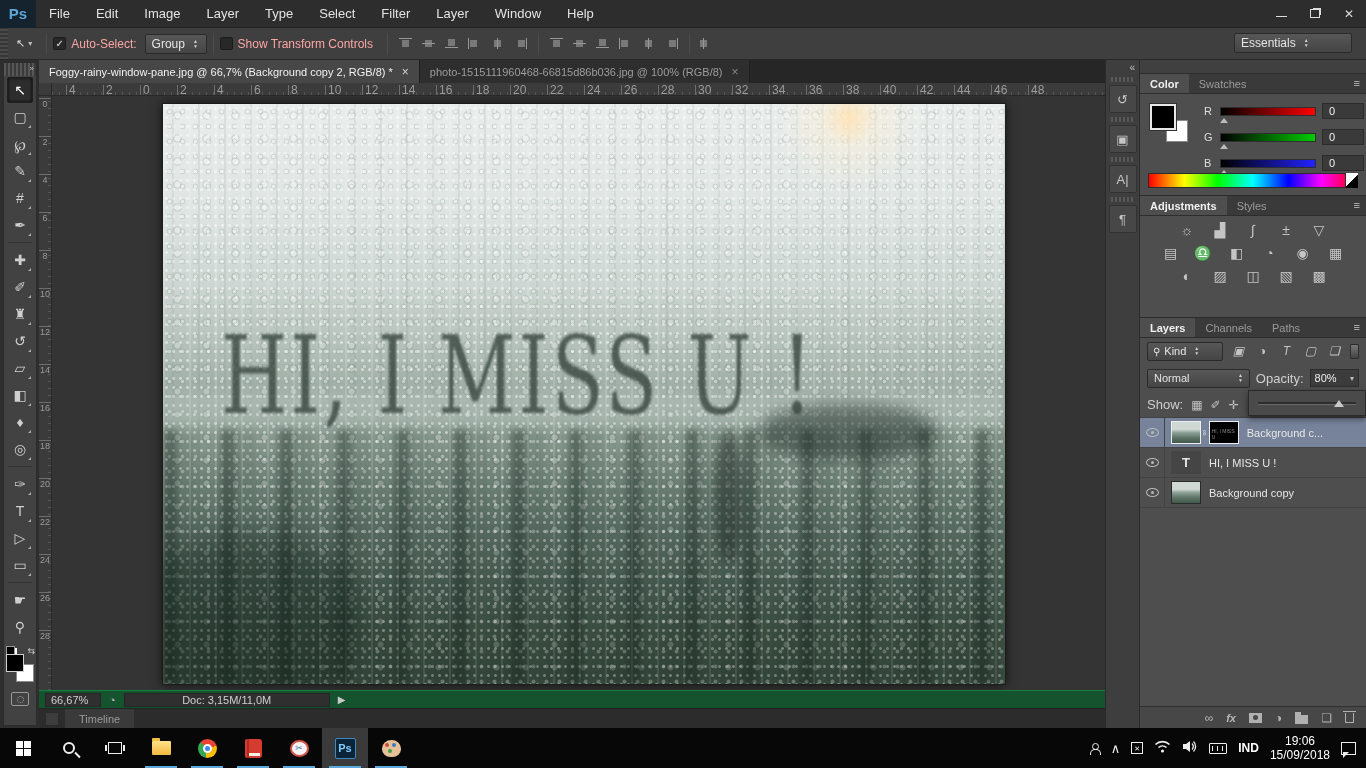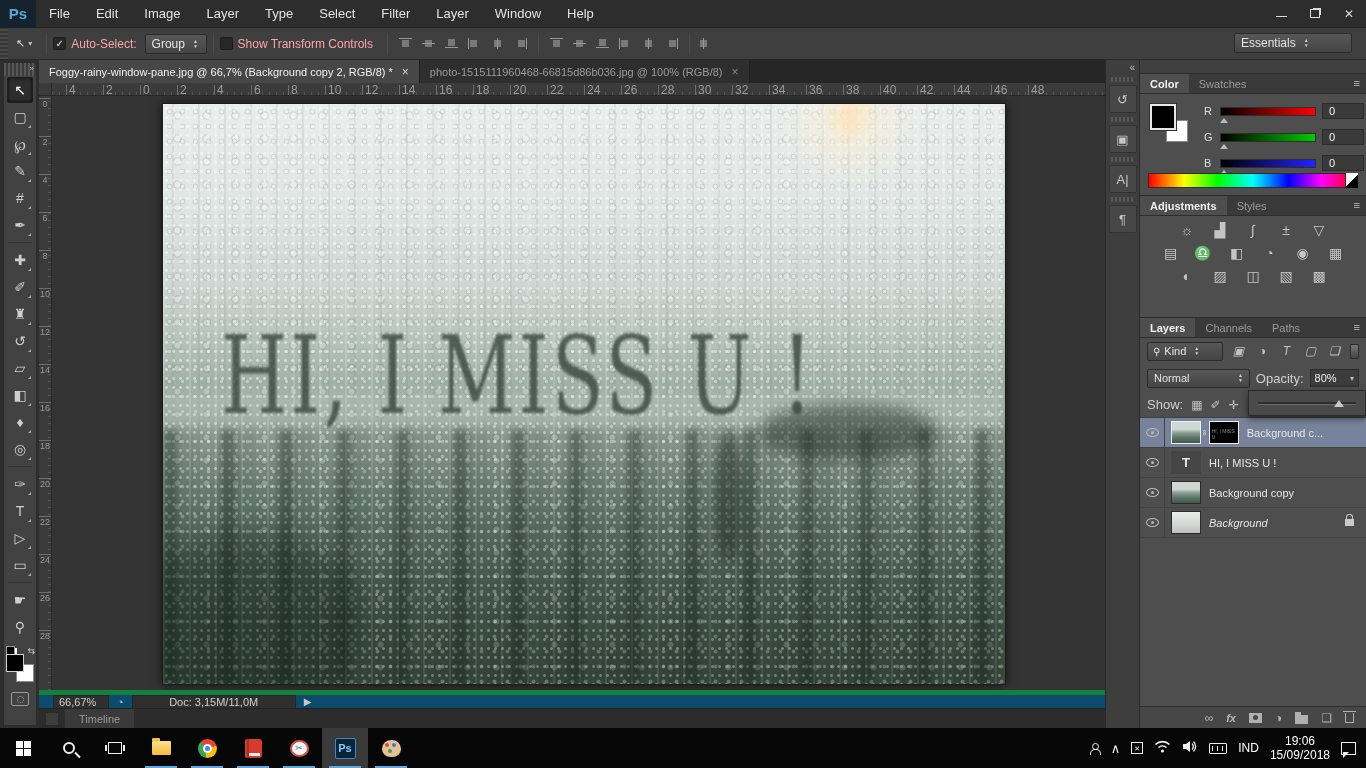--- a/index.html
+++ b/index.html
@@ -77,24 +77,24 @@
       linear-gradient(180deg,#e9edec 0%,#dfe5e3 18%,#ccd5d1 32%,#b3c0b9 42%,#9caba2 50%,#88998e 58%,#6c8075 68%,#5a6f64 76%,#4c6156 84%,#435648 92%,#3c4e42 100%);
     background-size:auto,auto,7px 9px,13px 15px,29px 23px,auto;}
   .fog-text{position:absolute;left:58px;top:208px;font-family:"DejaVu Serif",serif;font-size:76px;letter-spacing:3px;color:rgba(48,62,55,.78);transform:scaleY(1.42);transform-origin:top left;filter:blur(1.3px);white-space:nowrap;text-shadow:0 1px 1px rgba(255,255,255,.18);}
   .treeband{position:absolute;left:0;bottom:0;width:100%;height:44%;filter:blur(3px);background:repeating-linear-gradient(90deg, rgba(22,38,30,.38) 0 14px, rgba(70,90,78,.15) 14px 34px, rgba(22,38,30,0) 34px 58px),linear-gradient(180deg,transparent,rgba(18,32,25,.3));}
   .blob{position:absolute;border-radius:45%;}
   .blob-person{left:552px;top:326px;width:28px;height:132px;background:rgba(32,44,38,.55);filter:blur(5px);}
   .blob-car{left:598px;top:300px;width:175px;height:56px;background:rgba(28,42,35,.5);filter:blur(8px);}
   .blob-corner{left:-30px;top:430px;width:230px;height:170px;background:rgba(18,34,26,.35);filter:blur(12px);}
   .blob-midband{left:0;top:288px;width:100%;height:34px;background:rgba(200,212,205,.35);filter:blur(6px);border-radius:0;}
 
-  .statusbar{position:absolute;left:0;right:0;bottom:20px;height:18px;background:#0c4a6e;border-top:5px solid #15803d;display:flex;align-items:center;gap:8px;padding:0 14px;font-size:11px;color:#cfcfcf;}
+  .statusbar{position:absolute;left:0;right:0;bottom:20px;height:18px;background:#14532d;border-top:1px solid #15803d;display:flex;align-items:center;gap:8px;padding:0 6px;font-size:11px;color:#cfcfcf;}
   .inset{background:#2f2f2f;border:1px solid #252525;height:14px;line-height:12px;padding:0 5px;}
   .zoomfield{width:56px;}
-  .docfield{width:164px;text-align:center;}
+  .docfield{width:206px;text-align:center;}
   .statarrow{color:#c9c9c9;font-size:10px;}
   .staticon{color:#b5b5b5;font-size:11px;}
   .timelinebar{position:absolute;left:0;right:0;bottom:0;height:20px;background:#2c2c2c;border-top:1px solid #222;display:flex;align-items:center;}
   .tlgrip{width:14px;height:14px;background:#3d3d3d;border:1px solid #2a2a2a;margin:0 6px;}
   .tltab{background:#3a3a3a;color:#999;font-size:11px;height:20px;line-height:20px;padding:0 14px;}
 
   
   #dock{position:absolute;left:1105px;top:60px;width:35px;height:668px;background:#3e3e3e;border-left:1px solid #2a2a2a;border-right:1px solid #2a2a2a;}
   .dock-chev{text-align:right;color:#c0c0c0;font-size:10px;padding:2px 4px 0 0;}
   .dock-btn{width:28px;height:28px;margin:3px auto;background:#474747;border:1px solid #313131;border-radius:2px;display:flex;align-items:center;justify-content:center;color:#c5c5c5;font-size:13px;}
@@ -193,21 +193,21 @@
   .psbadge{width:21px;height:21px;background:#0c2438;border:1px solid #3f89c2;color:#7fccff;font-size:11px;font-weight:bold;display:flex;align-items:center;justify-content:center;border-radius:2px;}
   .paint{width:19px;height:17px;background:#e6c096;border-radius:50% 50% 45% 45%;position:relative;}
   .paint::before{content:'';position:absolute;left:3px;top:3px;width:4px;height:4px;border-radius:50%;background:#d04a3a;box-shadow:7px 0 0 #3a7ad0,3px 6px 0 #3aa04a;}
   .tray{margin-left:auto;display:flex;align-items:center;gap:11px;padding-right:10px;}
   .trayic{color:#eee;font-size:13px;}
   .people{width:10px;height:10px;position:relative;}
   .people::before{content:'';position:absolute;left:2px;top:0;width:5px;height:5px;border:1px solid #eee;border-radius:50%;}
   .people::after{content:'';position:absolute;left:0;bottom:-2px;width:9px;height:5px;border:1px solid #eee;border-bottom:none;border-radius:5px 5px 0 0;}
   .penx{width:12px;height:12px;border:1px solid #eee;position:relative;font-size:7px;line-height:11px;text-align:center;color:#eee;}
   .kbd{width:18px;height:11px;border:1px solid #eee;border-radius:1px;background:repeating-linear-gradient(90deg,transparent 0 2px,#eee 2px 3px,transparent 3px 5px);background-size:100% 5px;background-position:0 2px;background-repeat:no-repeat;}
-  .lang{font-size:12px;color:#fff;}
+  .lang{font-size:12px;color:#fff;font-weight:bold;}
   .clock{font-size:12px;color:#fff;text-align:center;line-height:14px;}
   .action{width:15px;height:13px;border:1px solid #eee;position:relative;}
   .action::after{content:'';position:absolute;left:1px;bottom:-4px;border:3px solid transparent;border-top-color:#eee;border-left-color:#eee;}
 </style>
 </head>
 <body>
 
 <div id="app">
 
   <div id="menubar">
@@ -545,28 +545,20 @@
           </span>
         <span class="lthumb th-text">T</span>
         <span class="lname">HI, I MISS U !</span>
       </div>
       <div class="lrow">
         <span class="eyecell">
             <i class="eye"></i>
           </span>
         <span class="lthumb th-img"></span>
         <span class="lname">Background copy</span>
-      </div>
-      <div class="lrow">
-        <span class="eyecell">
-            <i class="eye"></i>
-          </span>
-        <span class="lthumb th-fog"></span>
-        <span class="lname italic">Background</span>
-        <span class="padlock"></span>
       </div>
 
       <div class="lfoot">
         <span>∞</span>
         <span class="fxlbl">fx</span>
         <span class="mski"></span>
         <span>◑</span>
         <span class="fldi"></span>
         <span>❏</span>
         <span class="trsh"></span>

